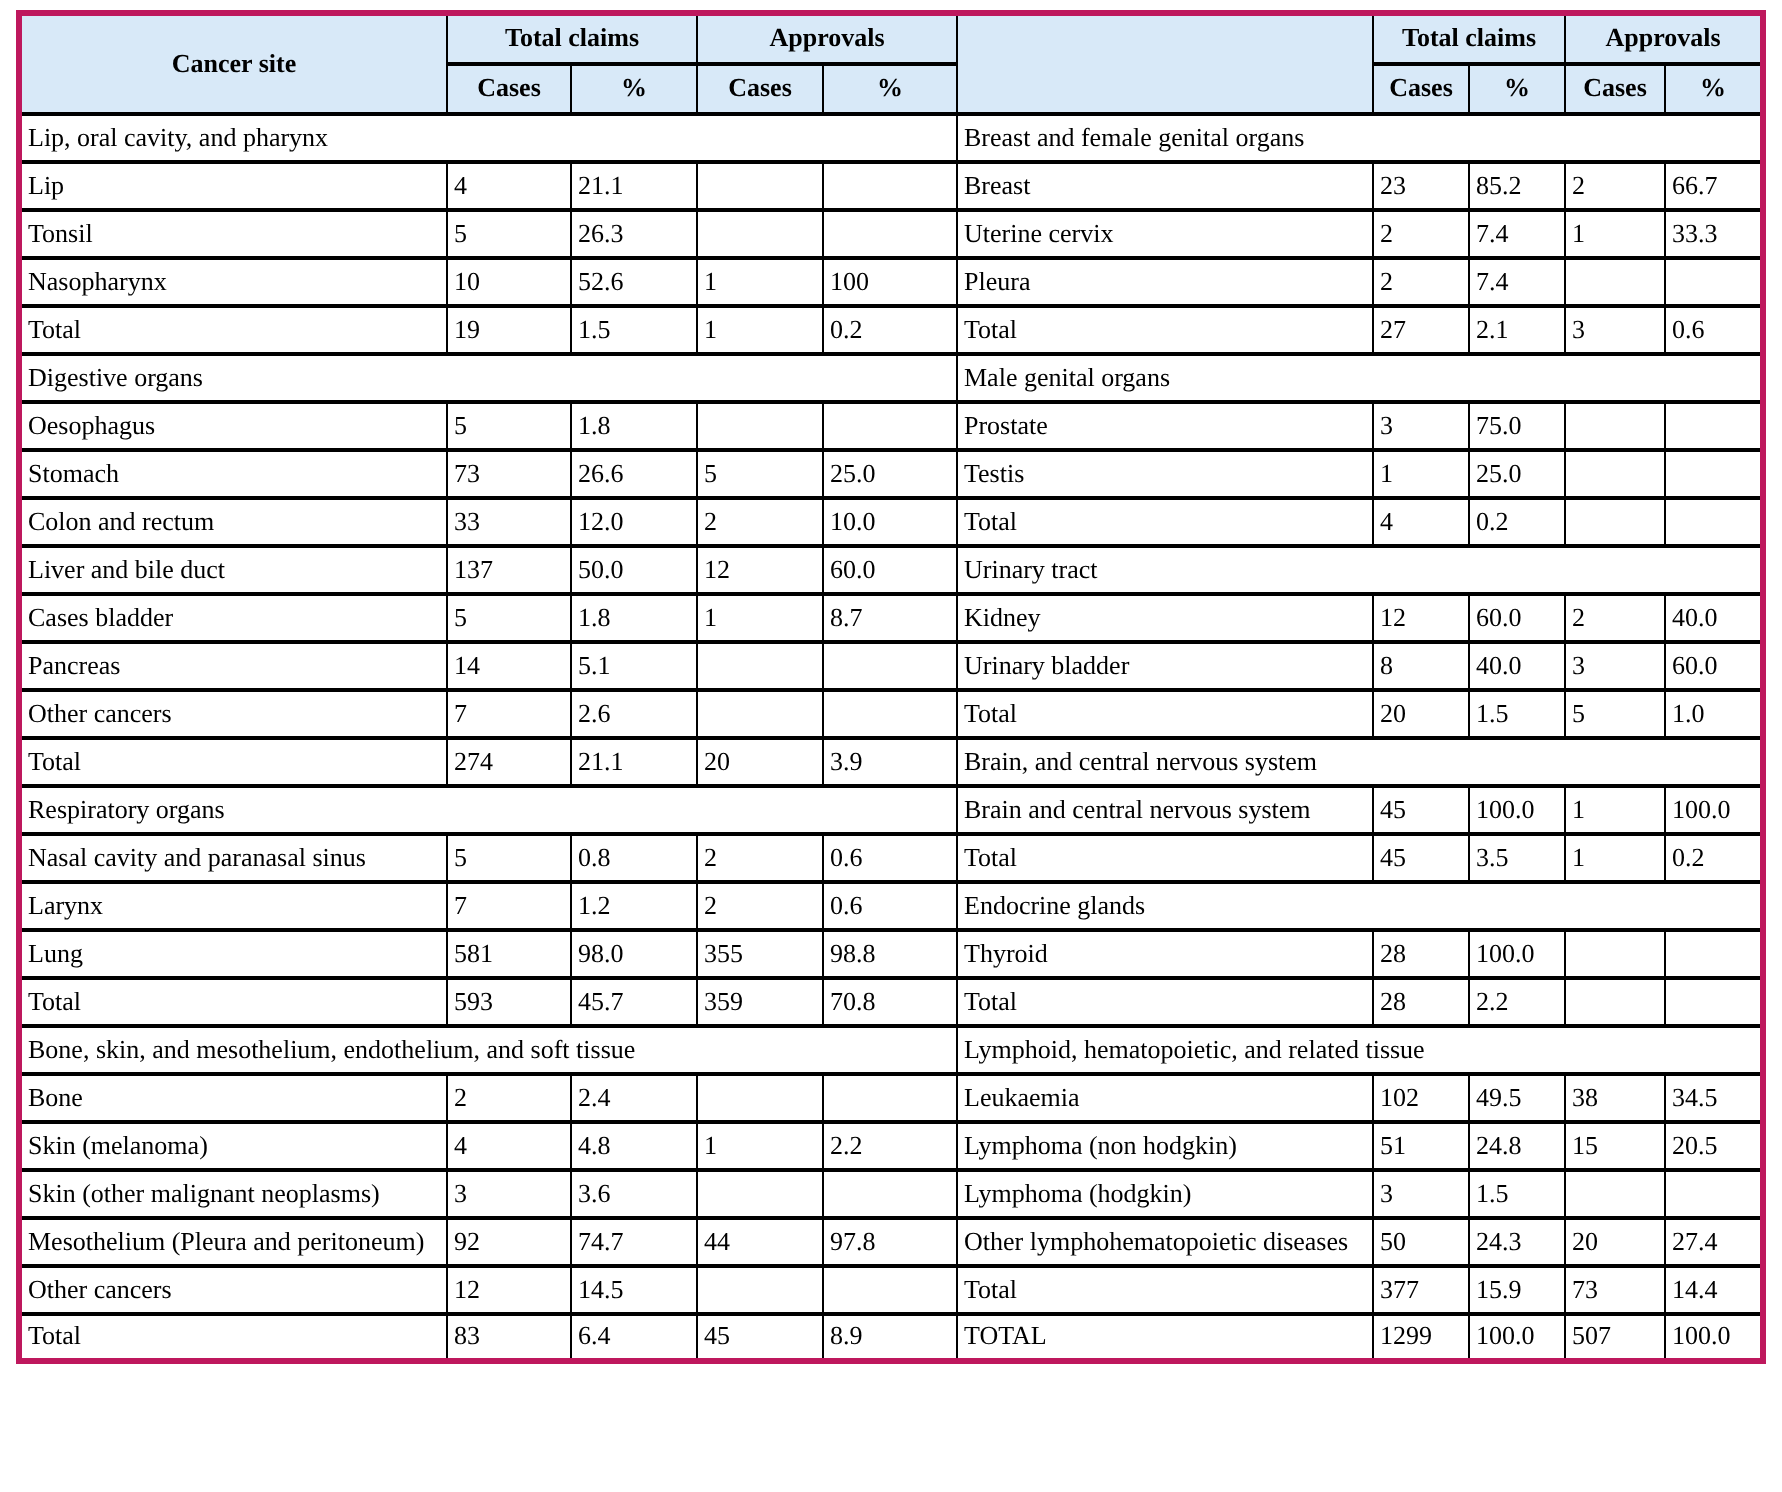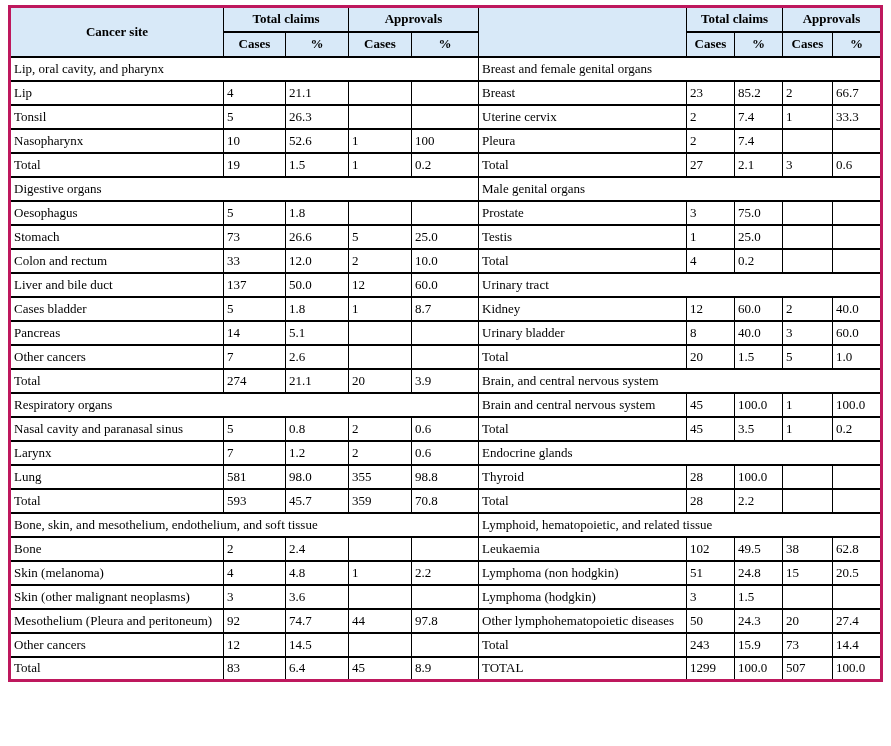--- a/index.html
+++ b/index.html
@@ -285,21 +285,21 @@
       <tr>
         <td>Bone</td>
         <td>2</td>
         <td>2.4</td>
         <td></td>
         <td></td>
         <td>Leukaemia</td>
         <td>102</td>
         <td>49.5</td>
         <td>38</td>
-        <td>62.8</td>
+        <td>34.5</td>
       </tr>
       <tr>
         <td>Skin (melanoma)</td>
         <td>4</td>
         <td>4.8</td>
         <td>1</td>
         <td>2.2</td>
         <td>Lymphoma (non hodgkin)</td>
         <td>51</td>
         <td>24.8</td>
@@ -330,21 +330,21 @@
         <td>20</td>
         <td>27.4</td>
       </tr>
       <tr>
         <td>Other cancers</td>
         <td>12</td>
         <td>14.5</td>
         <td></td>
         <td></td>
         <td>Total</td>
-        <td>243</td>
+        <td>377</td>
         <td>15.9</td>
         <td>73</td>
         <td>14.4</td>
       </tr>
       <tr>
         <td>Total</td>
         <td>83</td>
         <td>6.4</td>
         <td>45</td>
         <td>8.9</td>

